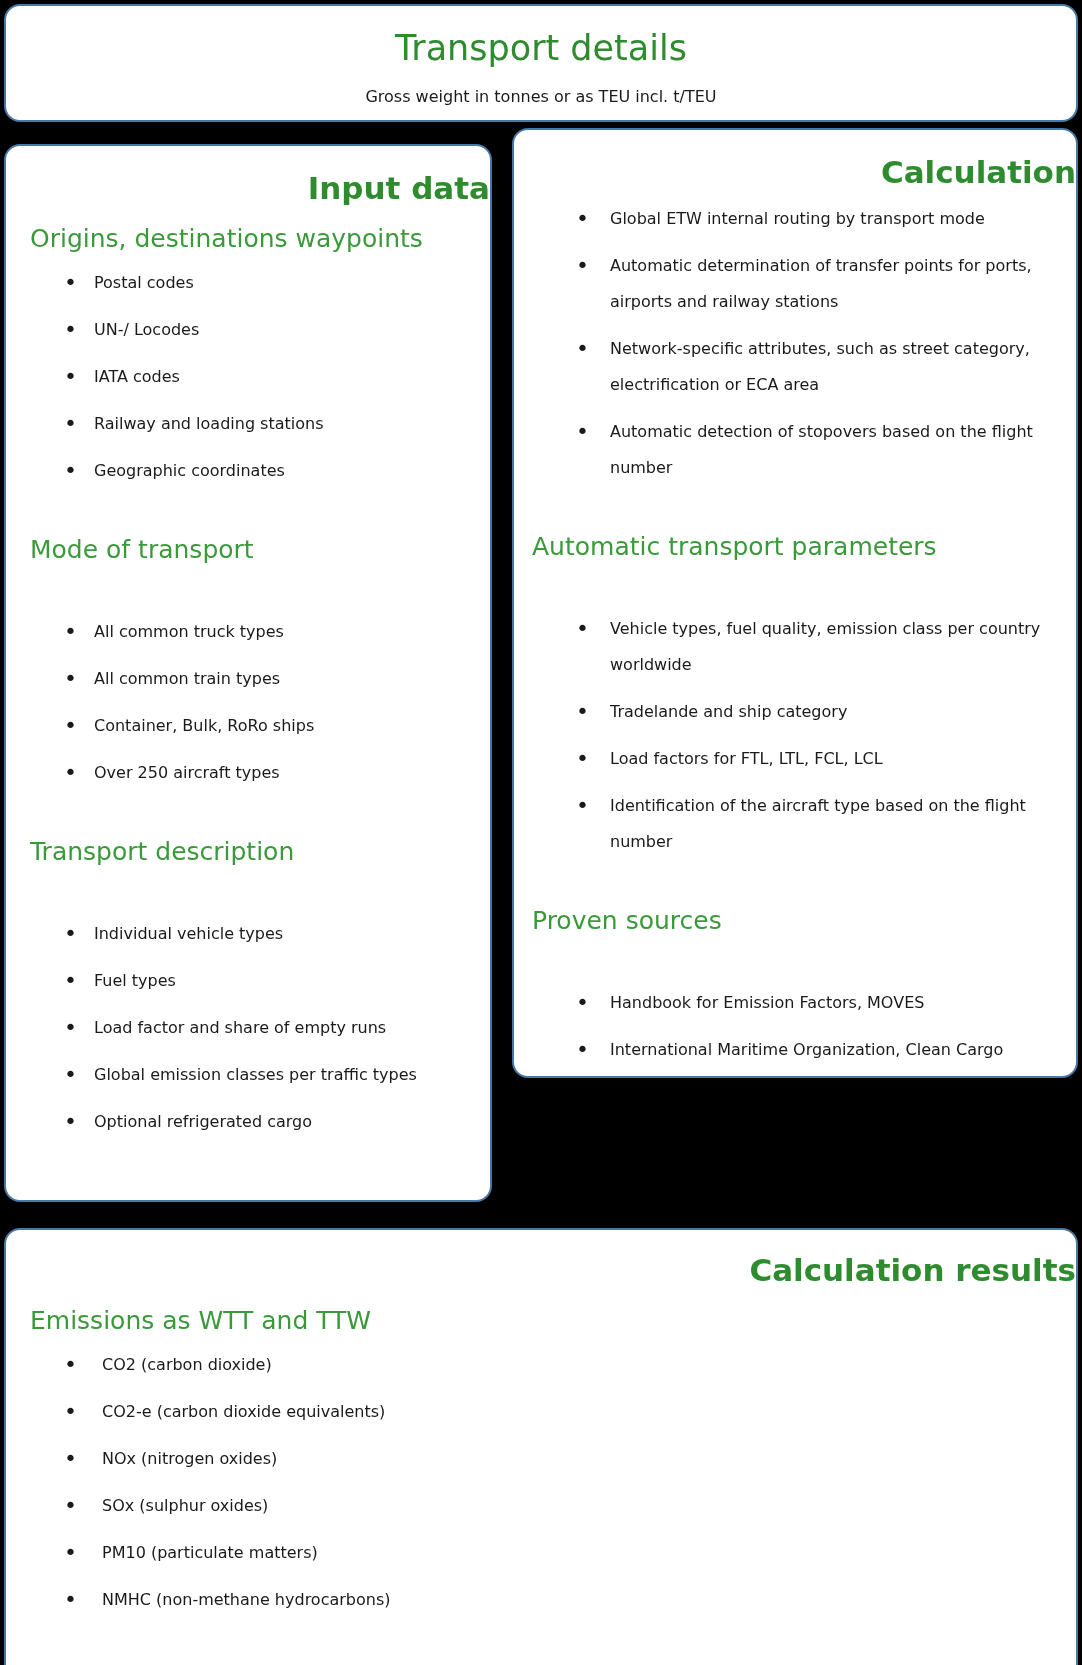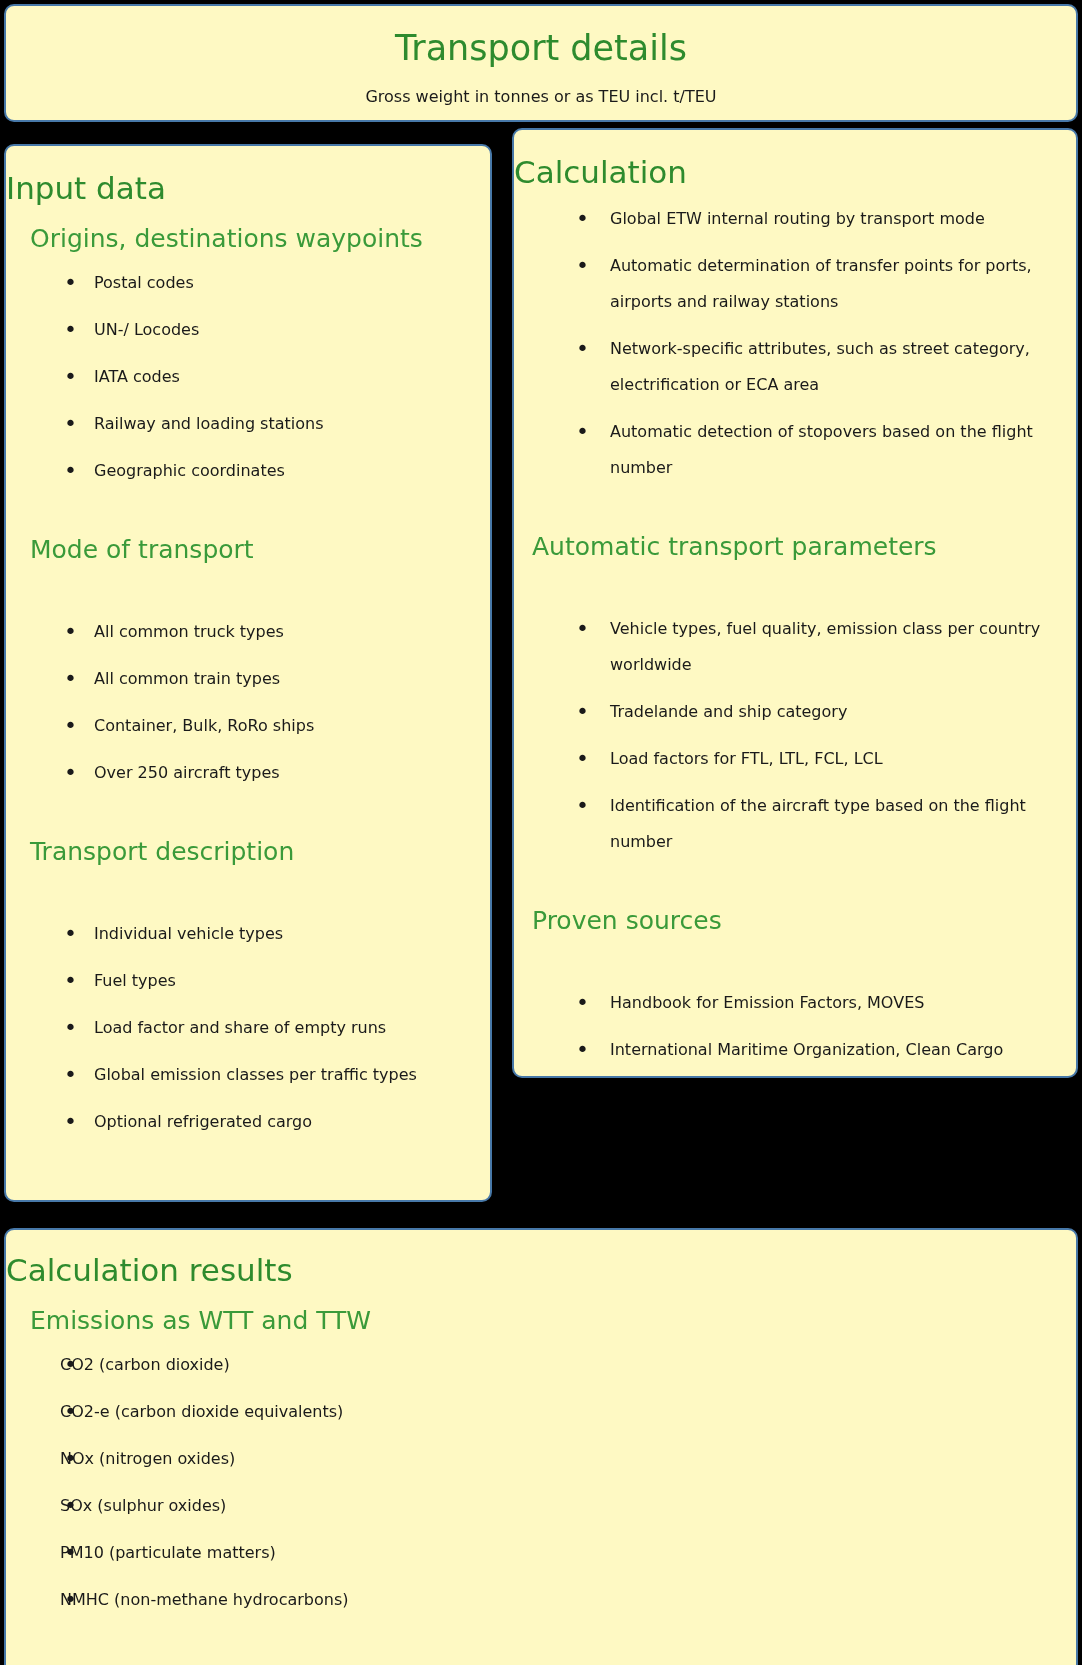--- a/index.html
+++ b/index.html
@@ -17,23 +17,23 @@
   .page {
     position: relative;
     width: 1082px;
     height: 1665px;
     background: #000000;
     box-sizing: border-box;
   }
 
   .card {
     position: absolute;
-    background: #fef9c3;
+    background: #ffffff;
     border: 2px solid #4778a8;
-    border-radius: 10px;
+    border-radius: 16px;
     box-sizing: border-box;
     overflow: hidden;
   }
 
   
   #header-card {
     left: 4px;
     top: 4px;
     width: 1074px;
     height: 118px;
@@ -68,26 +68,26 @@
     height: 950px;
   }
   #results-card {
     left: 4px;
     top: 1228px;
     width: 1074px;
     height: 483px;
   }
 
   .card-title {
-    text-align: left;
+    text-align: right;
     color: #2e8b2e;
     font-size: 31px;
     line-height: 36px;
     margin-top: 24px;
-    font-weight: normal;
+    font-weight: bold;
   }
   #results-card .card-title { margin-top: 22px; }
 
   .section-head {
     color: #3a9a3a;
     font-size: 25px;
     line-height: 30px;
     font-weight: normal;
     margin: 8px;
     padding-left: 16px;
@@ -124,21 +124,21 @@
 
   
   #calc-card ul.bullets li {
     padding-left: 96px;
     padding-right: 16px;
   }
   #calc-card ul.bullets li::before { left: 62px; }
 
   
   #results-card ul.bullets li {
-    padding-left: 54px;
+    padding-left: 96px;
     line-height: 36px;
   }
   #results-card ul.bullets li::before { left: 58px; }
 
   .tight { margin-top: 2px; }
 </style>
 </head>
 <body>
 
 <div class="page">

